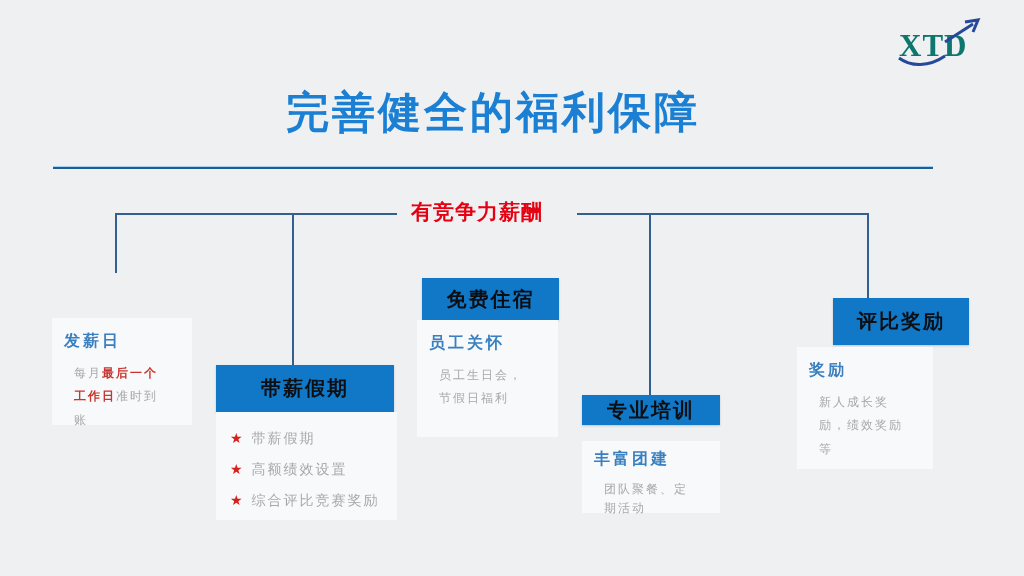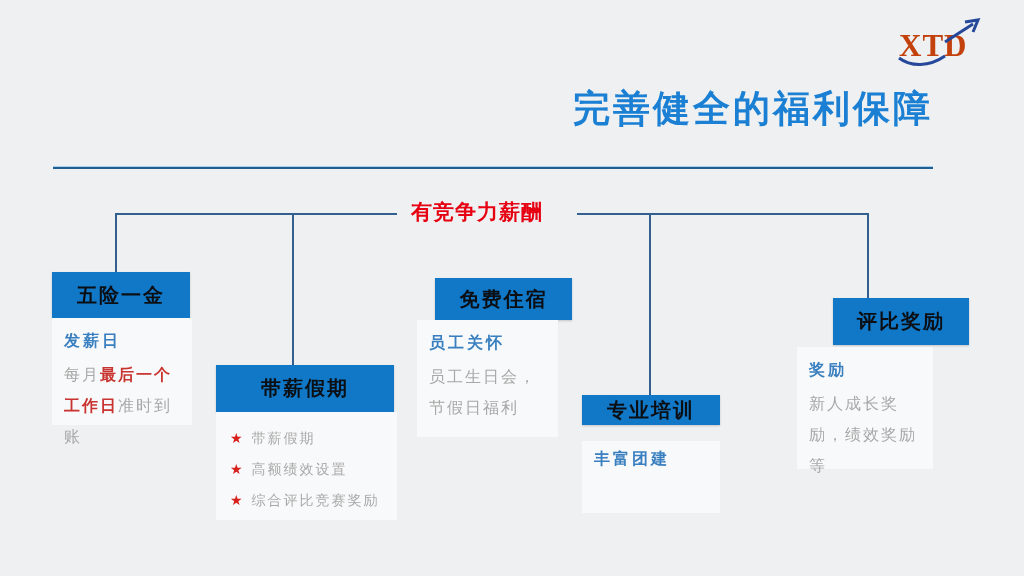--- a/index.html
+++ b/index.html
@@ -16,29 +16,29 @@
   }
 
   
   .logo{
     position:absolute;left:885px;top:16px;width:110px;height:54px;
   }
   .logo-text{
     position:absolute;left:14px;top:14px;
     font-family:"Liberation Serif","DejaVu Serif",serif;
     font-weight:bold;font-size:31px;line-height:1;
-    color:#c2410c;letter-spacing:1px;
+    color:#0f766e;letter-spacing:1px;
   }
   .logo-arrow{position:absolute;left:0;top:0;width:110px;height:54px;}
 
   
   .title{
     position:absolute;left:53px;top:84px;width:880px;
-    text-align:right;
-    font-size:37px;font-weight:bold;letter-spacing:3px;
+    text-align:center;
+    font-size:43px;font-weight:bold;letter-spacing:3px;
     color:#1b80d4;
   }
   .divider{
     position:absolute;left:53px;top:166px;width:880px;height:3px;
     background:linear-gradient(#a9cfec 0,#a9cfec 1px,#1e5e93 1px,#1e5e93 100%);
   }
 
   
   .tline{position:absolute;background:#33608f;}
   .h-left  {left:115px;top:213px;width:282px;height:2px;}
@@ -67,32 +67,32 @@
     position:absolute;
     background:#f8f9fa;
     box-sizing:border-box;
     padding:13px 12px 0 12px;
   }
   .card-heading{
     font-size:16px;font-weight:bold;letter-spacing:3px;
     color:#3a80c0;margin:0 0 7px 0;
   }
   .card-body{
-    font-size:16px;letter-spacing:2px;line-height:1.95;
-    color:#a8a8a8;margin:0;
+    font-size:12px;letter-spacing:2px;line-height:1.95;
+    color:#a8a8a8;margin:10px;
   }
   .em-red{color:#c8342f;font-weight:bold;}
 
   .hdr-1 {left:52px; top:272px;width:138px;height:46px;}
   .card-1{left:52px; top:318px;width:140px;height:107px;}
 
   .hdr-2 {left:216px;top:365px;width:178px;height:47px;}
   .card-2{left:216px;top:412px;width:181px;height:108px;padding-top:11px;}
 
-  .hdr-3 {left:435px;top:278px;width:137px;height:42px;}
+  .hdr-3 {left:422px;top:278px;width:137px;height:42px;}
   .card-3{left:417px;top:320px;width:141px;height:117px;}
 
   .hdr-4 {left:582px;top:395px;width:138px;height:30px;}
   .card-4{left:582px;top:441px;width:138px;height:72px;padding-top:8px;}
   .card-4 .card-heading{margin-bottom:2px;}
   .card-4 .card-body{line-height:1.55;}
 
   .hdr-5 {left:797px;top:298px;width:136px;height:47px;margin-left:36px;}
   .card-5{left:797px;top:347px;width:136px;height:122px;}
 
@@ -124,23 +124,20 @@
 
   <div class="tline h-left"></div>
   <div class="tline h-right"></div>
   <div class="tline v-1"></div>
   <div class="tline v-2"></div>
   <div class="tline v-3"></div>
   <div class="tline v-4"></div>
 
   <div class="root-label">有竞争力薪酬</div>
 
-  <div class="hdr hdr-1">
-    <span>五险一金</span>
-  </div>
   <div class="card card-1">
     <p class="card-heading">发薪日</p>
     <p class="card-body"><span>每月</span><span class="em-red">最后一个工作日</span><span>准时到账</span></p>
   </div>
 
   <div class="hdr hdr-2">
     <span>带薪假期</span>
   </div>
   <div class="card card-2">
     <ul class="bullet-list">
@@ -165,20 +162,21 @@
   <div class="card card-3">
     <p class="card-heading">员工关怀</p>
     <p class="card-body">员工生日会，节假日福利</p>
   </div>
 
   <div class="hdr hdr-4">
     <span>专业培训</span>
   </div>
   <div class="card card-4">
     <p class="card-heading">丰富团建</p>
+    <p class="card-body">团队聚餐、定期活动</p>
   </div>
 
   <div class="hdr hdr-5">
     <span>评比奖励</span>
   </div>
   <div class="card card-5">
     <p class="card-heading">奖励</p>
     <p class="card-body">新人成长奖励，绩效奖励等</p>
   </div>
 

